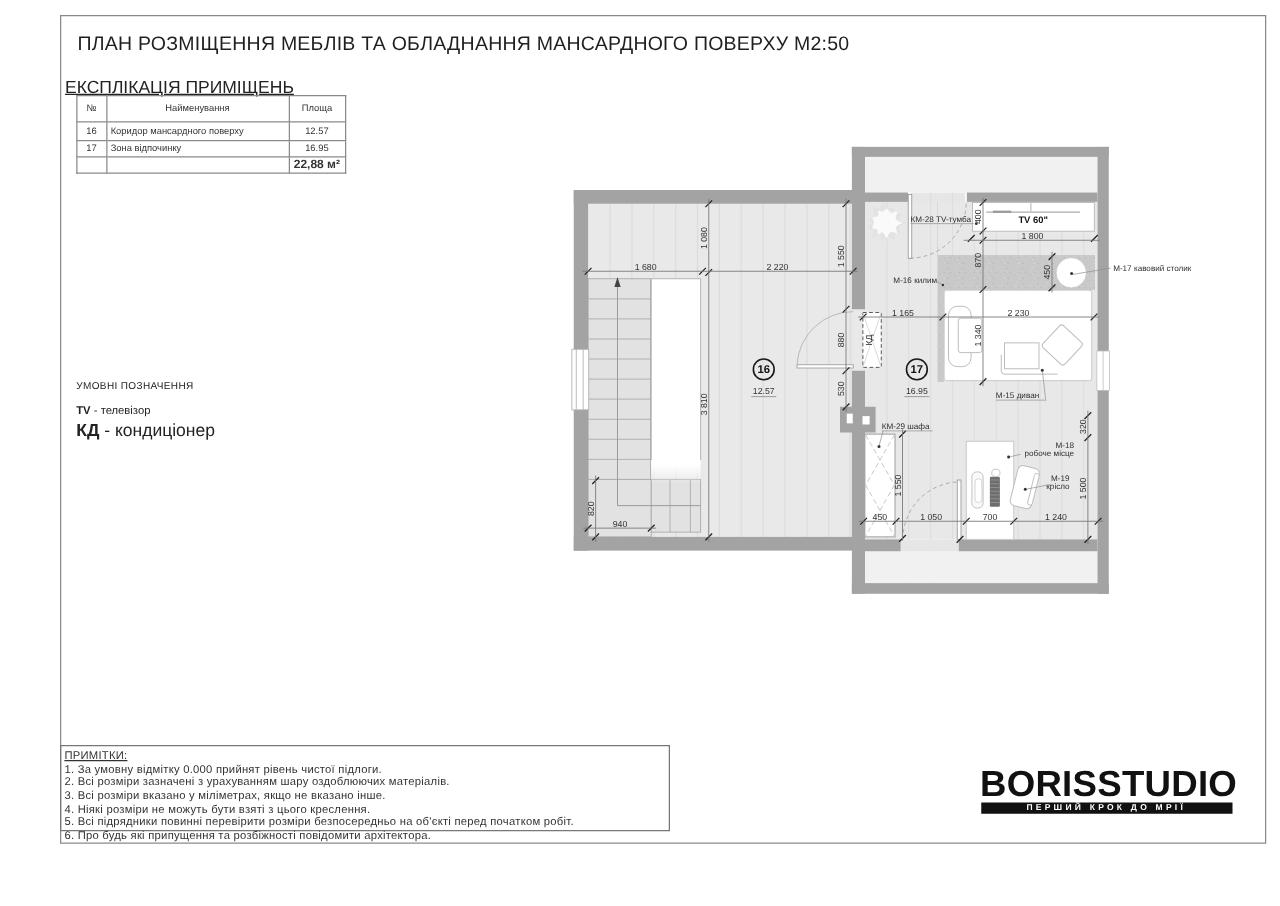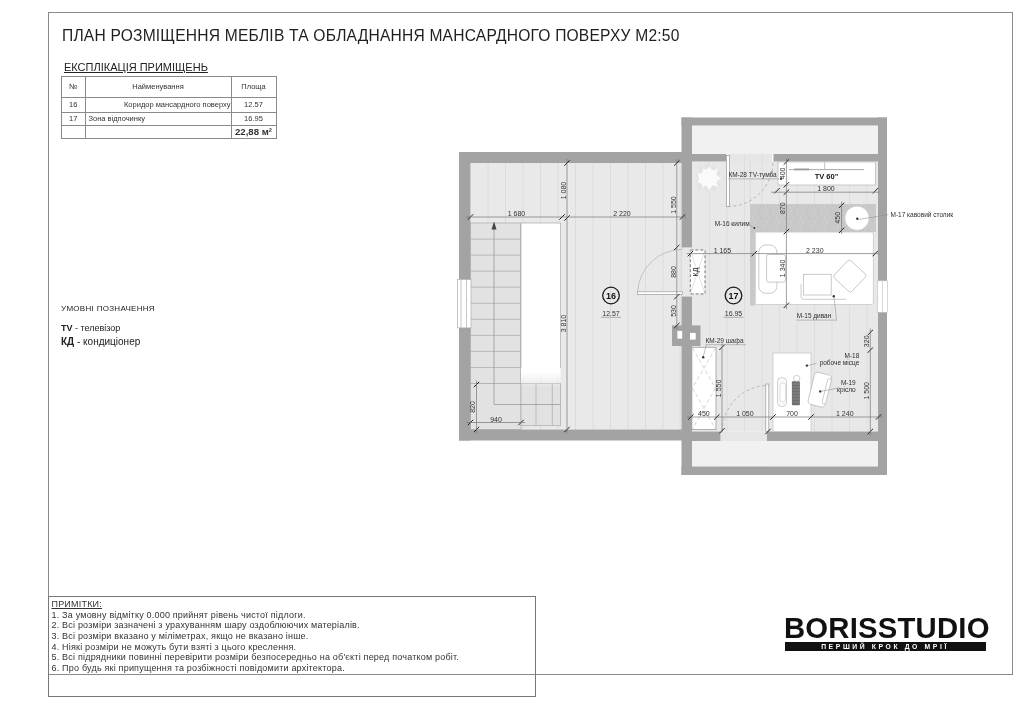--- a/index.html
+++ b/index.html
@@ -1,29 +1,29 @@
 <!DOCTYPE html>
 <html><head>
 <meta charset="utf-8">
 <style>
   html,body{margin:0;padding:0;}
   body{width:1024px;height:725px;position:relative;background:#fff;
        font-family:"Liberation Sans", sans-serif;color:#2b2b2b;}
   .abs{position:absolute;}
   #frame{left:48px;top:12px;width:964.5px;height:662.5px;border:1px solid #8a8a8a;box-sizing:border-box;}
   #title{left:62px;top:27px;font-size:15.6px;color:#1f1f1f;letter-spacing:0.2px;white-space:nowrap;}
-  #expl-h{left:64px;top:61px;font-size:11px;letter-spacing:0px;color:#222;
+  #expl-h{left:52px;top:61px;font-size:14px;letter-spacing:0px;color:#222;
           text-decoration:underline;}
   table{border-collapse:collapse;}
   #tbl{left:61px;top:76px;}
   #tbl td{border:1px solid #8a8a8a;font-size:7.5px;color:#333;text-align:center;padding:0;}
   #leg-h{left:61px;top:303.5px;font-size:8px;letter-spacing:0.3px;color:#222;}
   #leg-1{left:61px;top:323px;font-size:9px;color:#222;}
-  #leg-2{left:61px;top:336px;font-size:10px;color:#222;}
-  #notes{left:48px;top:596px;width:488px;height:101px;border:1px solid #777;box-sizing:border-box;
+  #leg-2{left:61px;top:336px;font-size:14px;color:#222;}
+  #notes{left:48px;top:596px;width:488px;height:69px;border:1px solid #777;box-sizing:border-box;
          font-size:9px;letter-spacing:0.2px;color:#333;line-height:10.65px;padding:2px 0 0 2.5px;}
   #notes u{font-size:9px;}
   #logo .big{position:absolute;left:0;top:0.5px;font-size:29px;font-weight:bold;color:#111;letter-spacing:0.2px;
              transform:scaleX(1.01);transform-origin:left;white-space:nowrap;}
   #logo{left:784px;top:611px;width:202px;height:42px;}
   #logo .bar{position:absolute;left:0.5px;top:30.5px;width:201px;height:9.5px;background:#111;
              color:#fff;font-size:6.8px;font-weight:bold;letter-spacing:2.6px;text-align:center;line-height:9.8px;}
   svg text{font-family:"Liberation Sans", sans-serif;}
 </style>
 </head>
@@ -33,21 +33,21 @@
 <div class="abs" id="expl-h">ЕКСПЛІКАЦІЯ ПРИМІЩЕНЬ</div>
 <table class="abs" id="tbl">
  <tbody>
       <tr>
         <td style="width:22.5px;height:19.5px;">№</td>
         <td style="width:145px;">Найменування</td>
         <td style="width:44px;">Площа</td>
       </tr>
  <tr>
         <td style="height:14px;">16</td>
-        <td style="text-align:right;padding-left:19px;">Коридор мансардного поверху</td>
+        <td style="text-align:left;padding-left:3px;">Коридор мансардного поверху</td>
         <td>12.57</td>
       </tr>
  <tr>
         <td style="height:12px;">17</td>
         <td style="text-align:left;padding-left:3px;margin-left:12px;">Зона відпочинку</td>
         <td>16.95</td>
       </tr>
  <tr>
         <td style="height:12.5px;"></td>
         <td></td>

